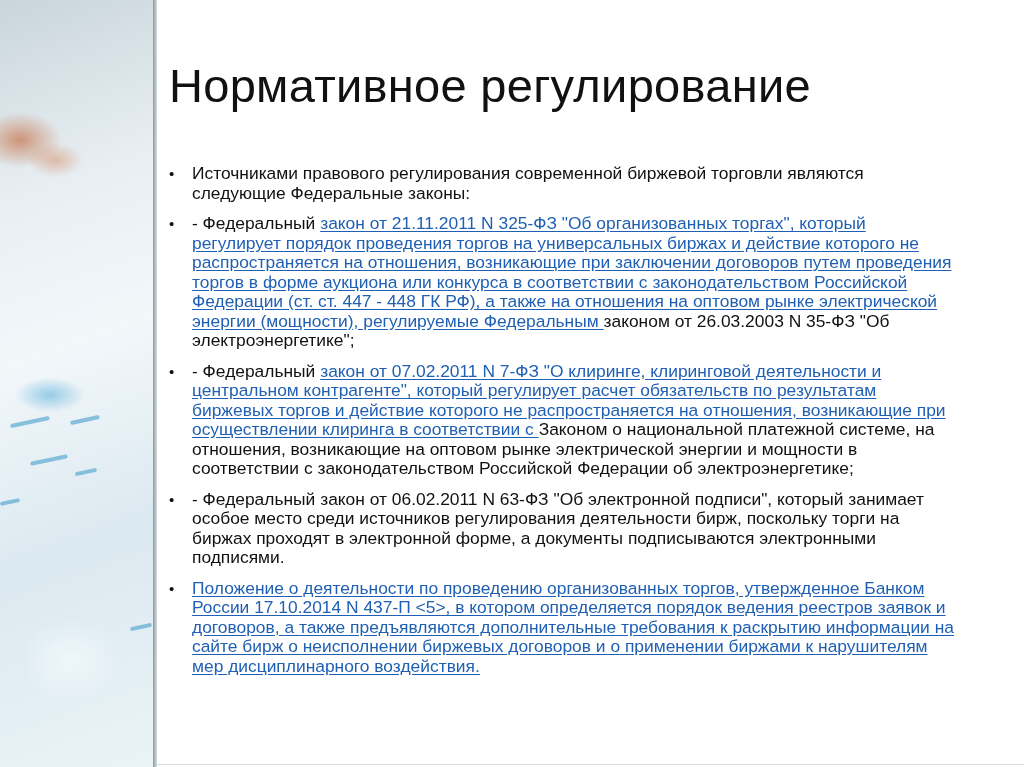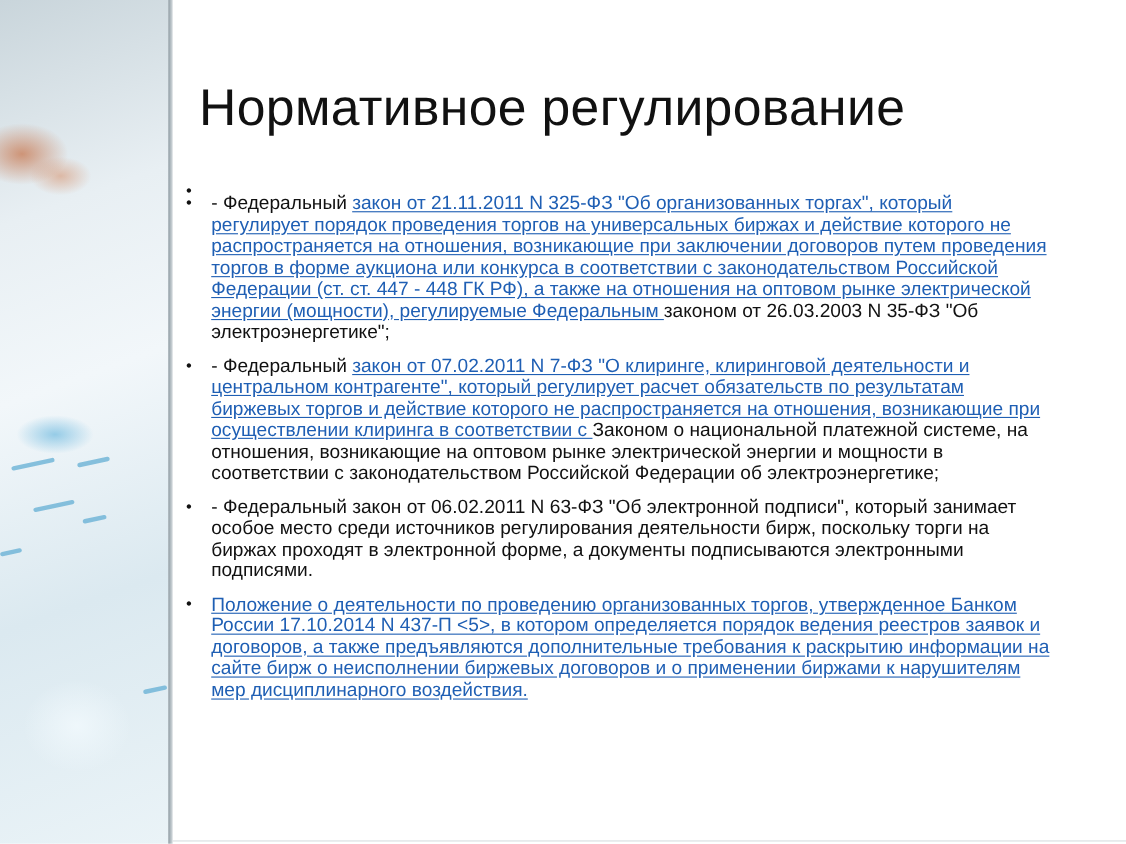--- a/index.html
+++ b/index.html
@@ -27,21 +27,21 @@
       position: absolute; left: 153px; top: 0; width: 4px; height: 767px;
       background: linear-gradient(90deg, #8c9aa2, #d6dcdf);
     }
     .bottom-line {
       position: absolute; left: 157px; right: 0; top: 764px; height: 1px;
       background: #d8dde0;
     }
     .title {
       position: absolute; left: 165px; top: 54px;
       font-size: 47px; color: #111111; font-weight: normal;
-      letter-spacing: 0.3px; margin: 16px; text-align: center;
+      letter-spacing: 0.3px; margin: 4px; text-align: center;
     }
     .content {
       position: absolute; left: 168px; top: 164px; width: 790px;
       font-size: 17.4px; line-height: 19.5px; color: #111111;
     }
     .bullet {
       position: relative; padding-left: 24px; margin-bottom: 11px;
     }
     .bullet .dot {
       position: absolute; left: 1px; top: 0; font-size: 15px;
@@ -64,20 +64,21 @@
   <div class="bar" style="left:130px;top:625px;width:22px;"></div>
 </div>
 <div class="panel-shadow"></div>
 <div class="bottom-line"></div>
 
 <h1 class="title">Нормативное регулирование</h1>
 
 <div class="content">
   <div class="bullet">
     <span class="dot">•</span>
+    <span>Источниками правового регулирования современной биржевой торговли являются следующие Федеральные законы:</span>
   </div>
   <div class="bullet">
     <span class="dot">•</span>
     <span>- Федеральный </span><a class="link">закон от 21.11.2011 N 325-ФЗ "Об организованных торгах", который регулирует порядок проведения торгов на универсальных биржах и действие которого не распространяется на отношения, возникающие при заключении договоров путем проведения торгов в форме аукциона или конкурса в соответствии с законодательством Российской Федерации (ст. ст. 447 - 448 ГК РФ), а также на отношения на оптовом рынке электрической энергии (мощности), регулируемые Федеральным </a><span>законом от 26.03.2003 N 35-ФЗ "Об электроэнергетике";</span>
   </div>
   <div class="bullet">
     <span class="dot">•</span>
     <span>- Федеральный </span><a class="link">закон от 07.02.2011 N 7-ФЗ "О клиринге, клиринговой деятельности и центральном контрагенте", который регулирует расчет обязательств по результатам биржевых торгов и действие которого не распространяется на отношения, возникающие при осуществлении клиринга в соответствии с </a><span>Законом о национальной платежной системе, на отношения, возникающие на оптовом рынке электрической энергии и мощности в соответствии с законодательством Российской Федерации об электроэнергетике;</span>
   </div>
   <div class="bullet">

